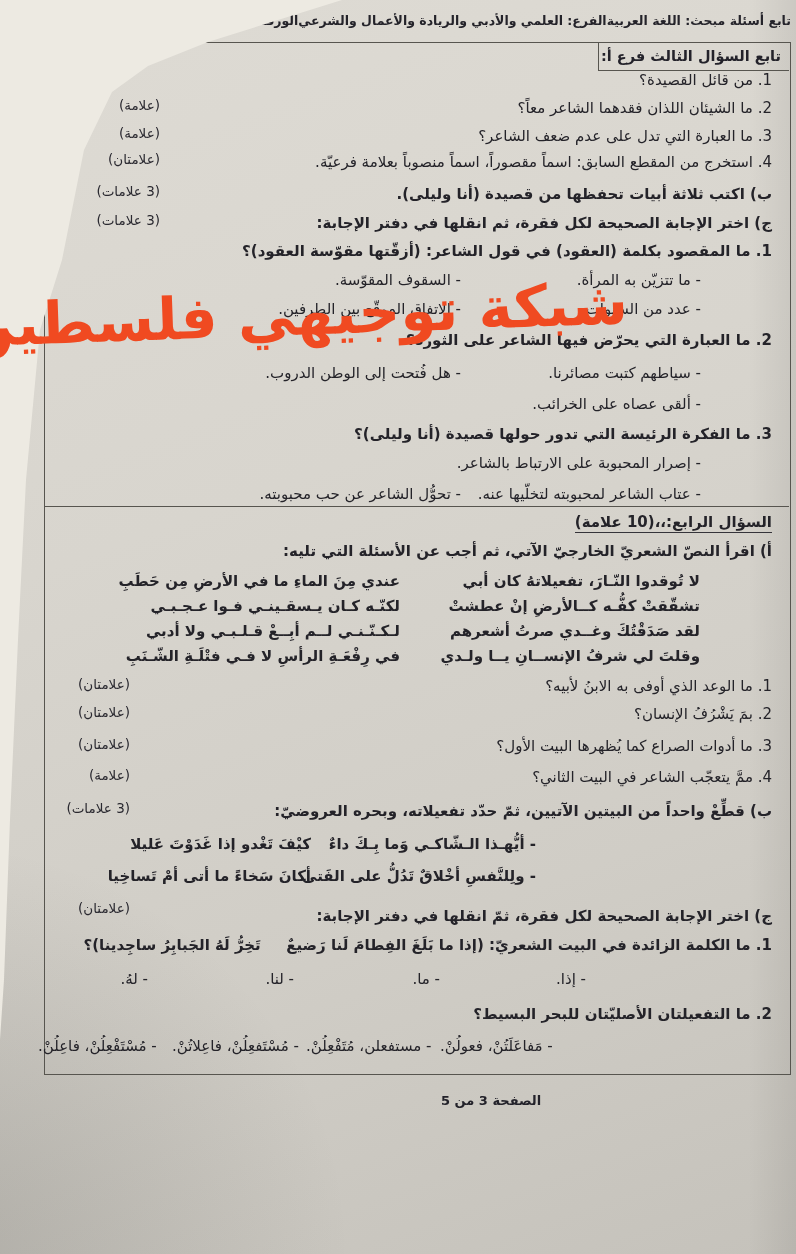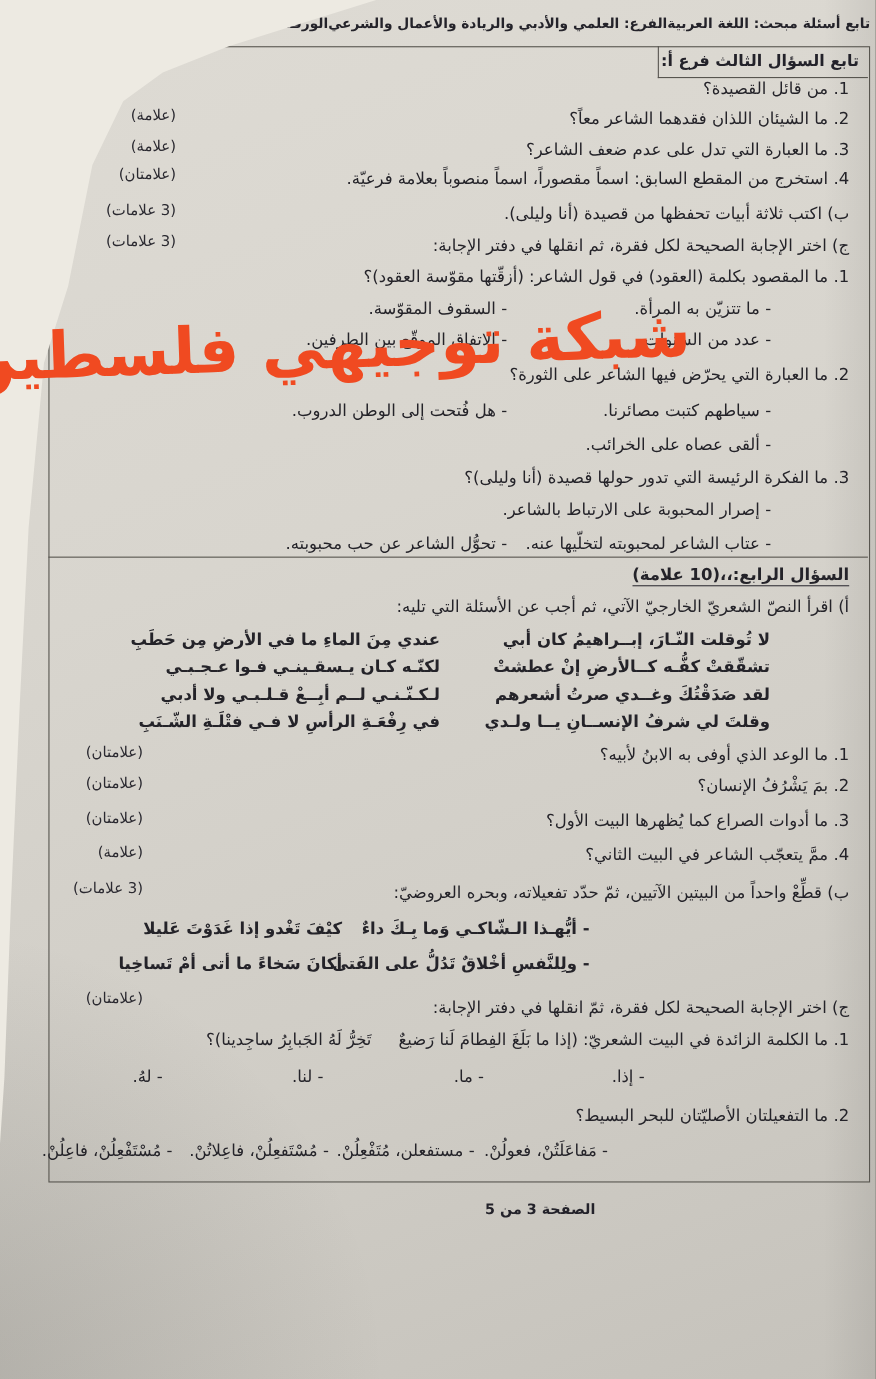--- a/index.html
+++ b/index.html
@@ -32,21 +32,21 @@
   .titlecell{
     position:absolute;top:42px;right:7px;width:191px;height:29px;
     border-left:1.6px solid #57554f;border-bottom:1.6px solid #57554f;
     display:flex;align-items:center;direction:rtl;padding-right:8px;
     font-weight:bold;font-size:14.5px;box-sizing:border-box;color:#23222a;
   }
   .ln{
     position:absolute;right:24px;direction:rtl;white-space:nowrap;
     font-size:15px;line-height:20px;color:#242329;
   }
-  .b{font-weight:normal;}
+  .b{font-weight:bold;}
   .opts2{right:95px;left:40px;display:flex;}
   .opts2 span{flex:none;width:240px;text-align:right;}
   .opts4{right:210px;display:flex;}
   .opts4 span{flex:none;width:146px;text-align:right;}
   .optsT{right:222px;display:flex;}
   .optsT span{flex:none;width:134px;text-align:left;}
   .poemrow{right:96px;display:flex;font-weight:bold;}
   .poemrow .r{flex:none;width:300px;text-align:right;}
   .poemrow .l{flex:none;width:258px;text-align:right;}
   .verserow{right:260px;display:flex;font-weight:bold;}
@@ -145,21 +145,21 @@
   </div>
 
   <div class="divider" style="top:506px"></div>
 
   <div class="ln" style="top:512px">
     <span class="s4title">السؤال الرابع:،،(10 علامة)</span>
   </div>
   <div class="ln b" style="top:541px">أ) اقرأ النصّ الشعريّ الخارجيّ الآتي، ثم أجب عن الأسئلة التي تليه:</div>
 
   <div class="ln poemrow" style="top:571px">
-    <span class="r">لا تُوقلت النّـارَ، إبــراهيمُ كان أبي</span>
+    <span class="r">لا تُوقدوا النّـارَ، تفعيلاتهُ كان أبي</span>
     <span class="l">عندي مِنَ الماءِ ما في الأرضِ مِن حَطَبِ</span>
   </div>
   <div class="ln poemrow" style="top:596px">
     <span class="r">تشقّقتْ كفُّـه كــالأرضِ إنْ عطشتْ</span>
     <span class="l">لكنّـه كـان يـسقـينـي فـوا عـجـبـي</span>
   </div>
   <div class="ln poemrow" style="top:621px">
     <span class="r">لقد صَدَقْتُكَ وغــدي صرتُ أشعرهم</span>
     <span class="l">لـكـنّـنـي لــم أبِــعْ قـلـبـي ولا أدبي</span>
   </div>

